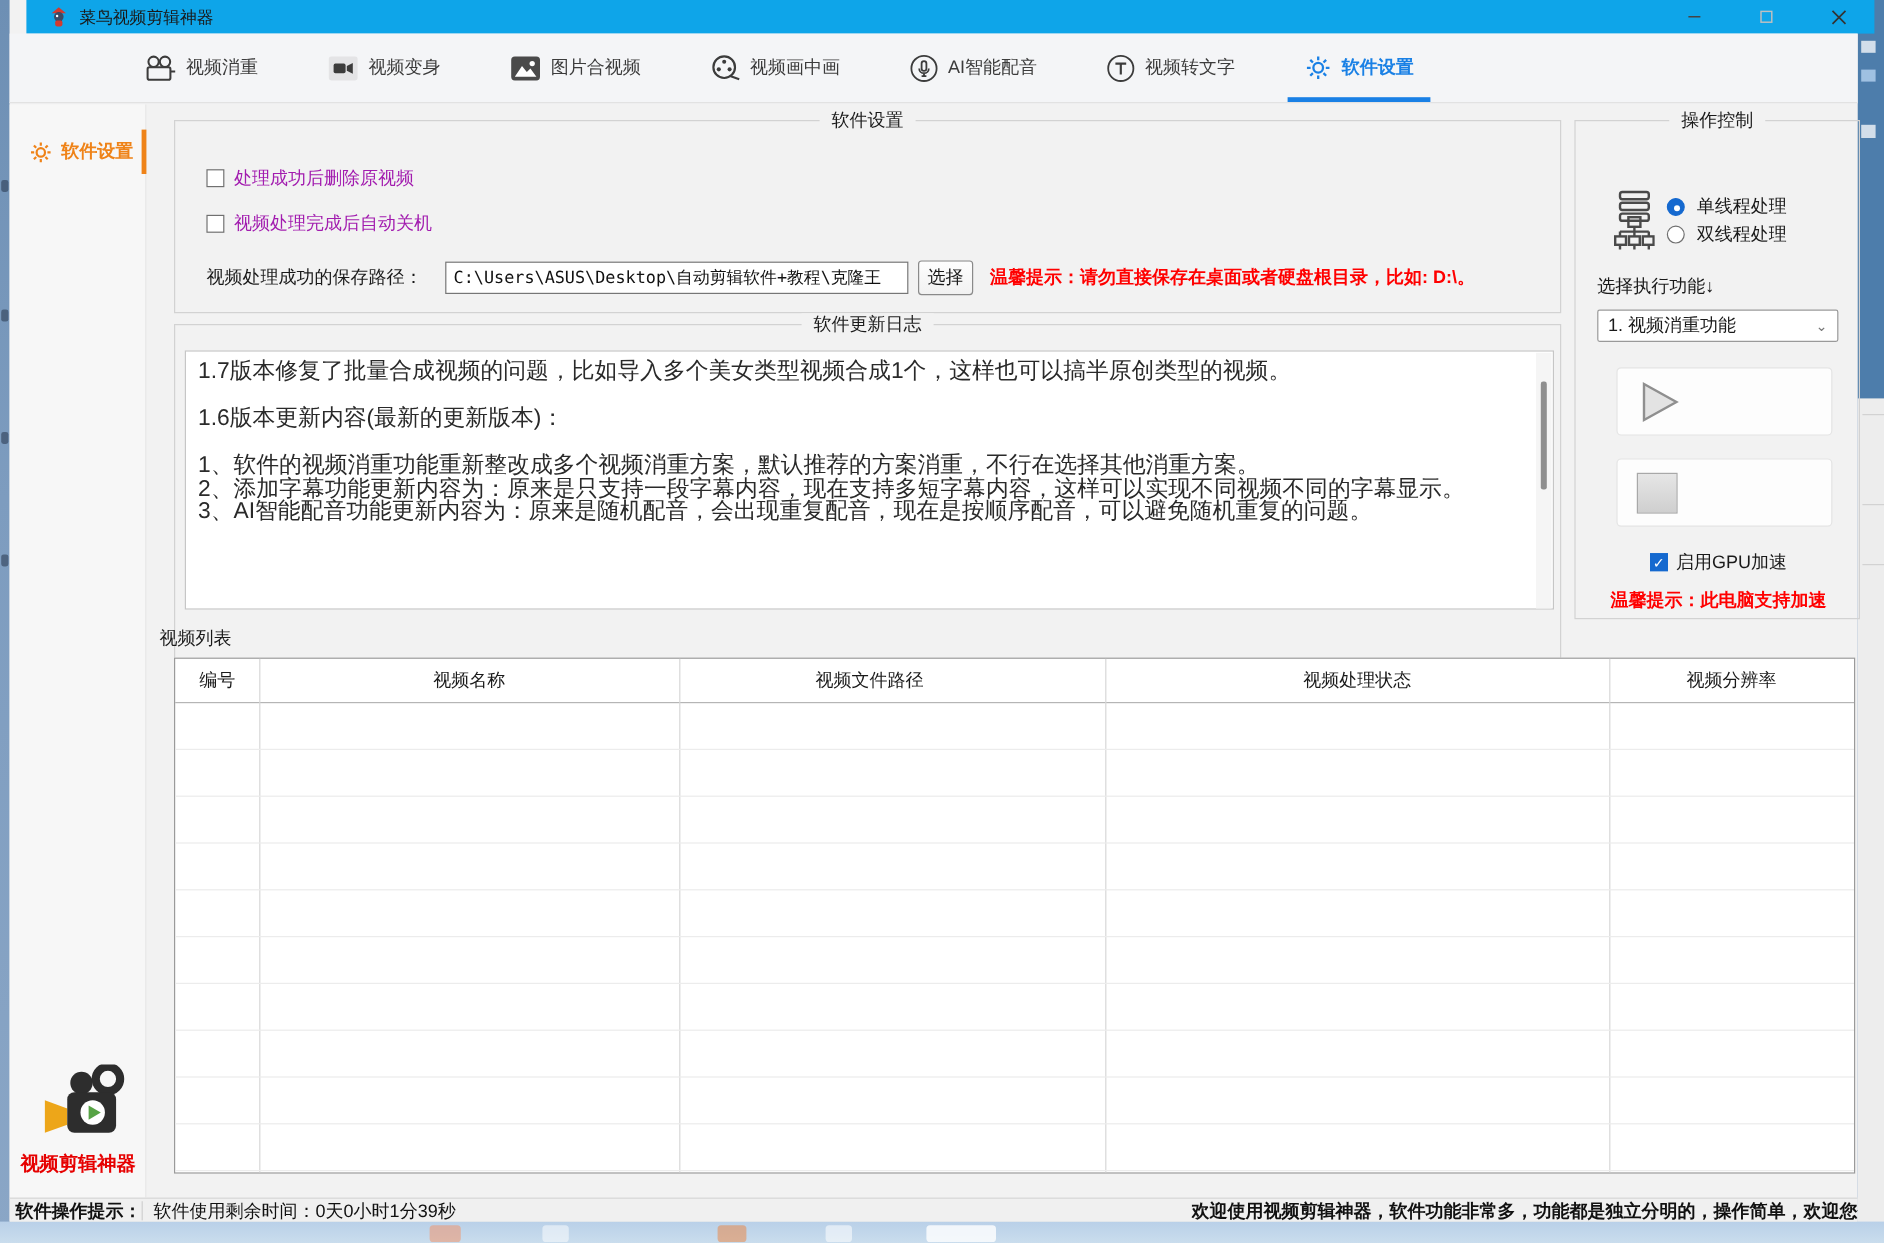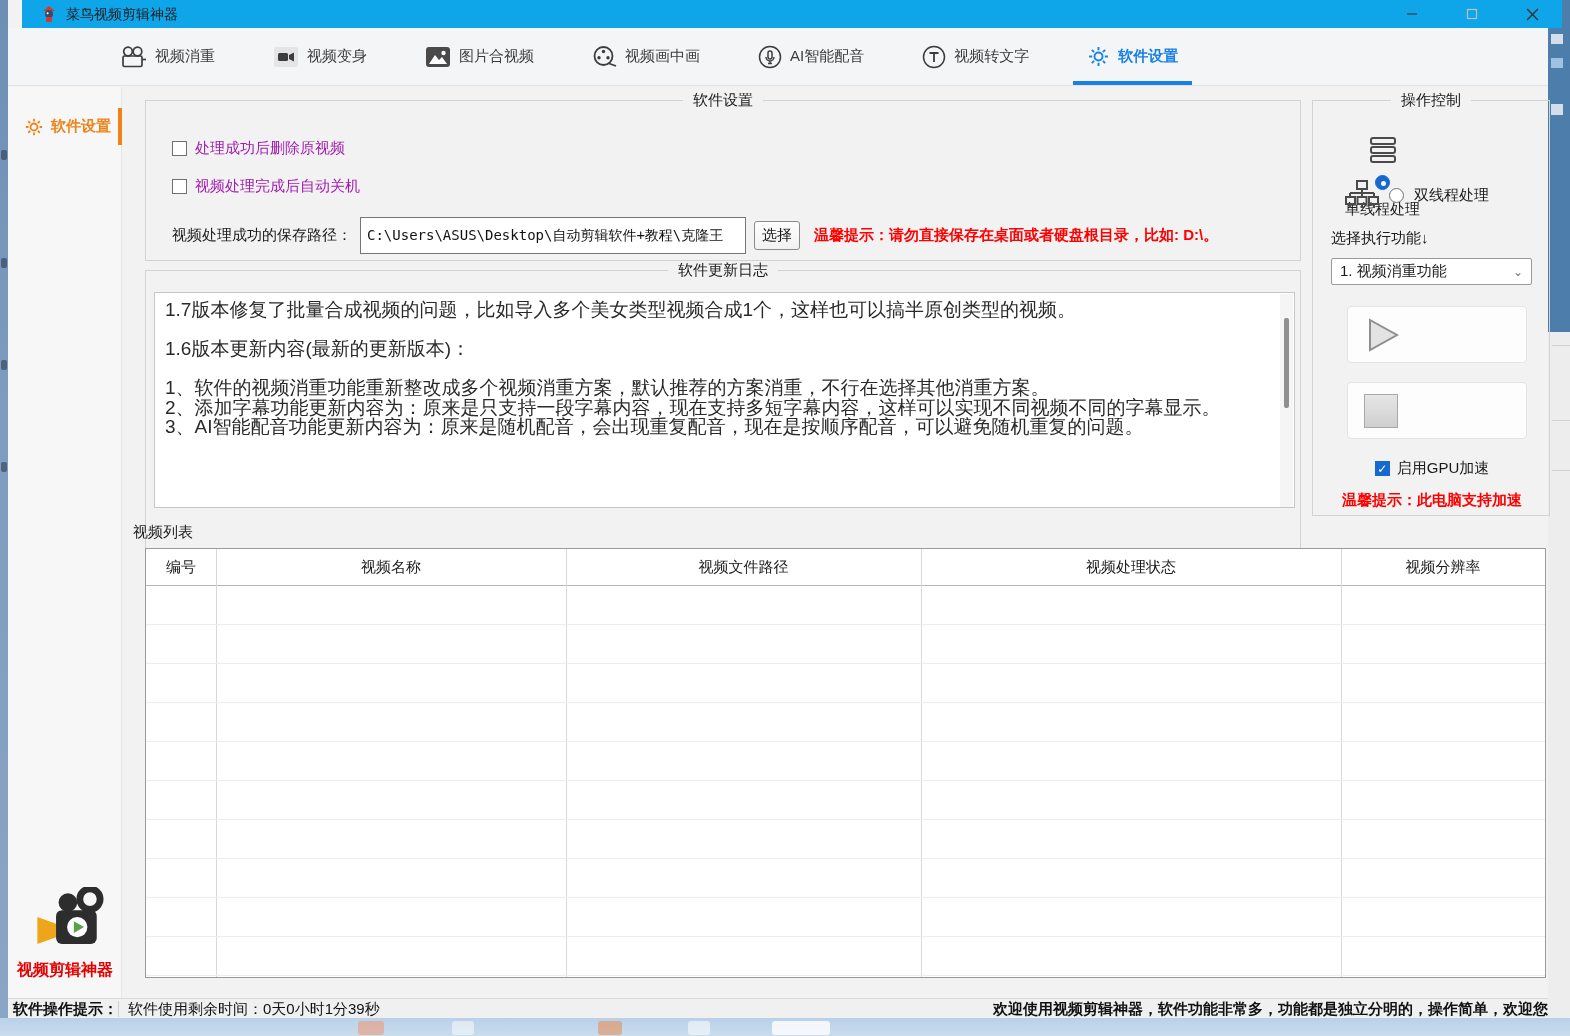--- a/index.html
+++ b/index.html
@@ -44,21 +44,21 @@
 
   
   .groupbox { position:absolute; border:1px solid #d2d2d2; }
   .gb-title { position:absolute; top:-10px; left:50%; transform:translateX(-50%); background:#f2f2f2; padding:0 10px;
     font-size:15px; color:#1a1a1a; white-space:nowrap; }
 
   .gb-settings { left:137px; top:100px; width:1156px; height:161px; }
   .cb-row { position:absolute; left:26px; display:flex; align-items:center; gap:8px; font-size:15px; color:#a21caf; }
   .checkbox { width:15px; height:15px; background:#fff; border:1px solid #707070; display:inline-block; }
   .path-row { position:absolute; left:26px; top:116px; display:flex; align-items:center; font-size:15px; color:#1a1a1a; }
-  .path-input { width:386px; height:37px; border:1px solid #767676; background:#fff; margin-left:8px; padding:0 6px;
+  .path-input { width:386px; height:27px; border:1px solid #767676; background:#fff; margin-left:19px; padding:0 6px;
     font-family:"DejaVu Sans Mono","Liberation Mono",monospace; font-size:14px; color:#111; display:flex; align-items:center;
     white-space:nowrap; overflow:hidden; }
   .choose-btn { margin-left:8px; width:46px; height:29px; background:linear-gradient(#fefefe,#f1f1f1); border:1px solid #8a8a8a;
     border-radius:3px; font-size:15px; color:#1a1a1a; display:flex; align-items:center; justify-content:center; }
   .path-warning { margin-left:14px; color:#f00; font-size:15px; font-weight:bold; white-space:nowrap; }
 
   .gb-changelog { left:137px; top:270px; width:1156px; height:294px; }
   .changelog-area { position:absolute; left:8px; top:21px; width:1141px; height:216px; background:#fff; border:1px solid #c6c6c6;
     padding:7px 22px 0 10px; overflow:hidden; }
   .cl-line { font-size:19px; line-height:19.5px; min-height:19.5px; color:#2a2a2a; white-space:nowrap; }
@@ -287,21 +287,21 @@
       <div class="cl-line"></div>
       <div class="cl-scrollbar">
         <div class="cl-thumb"></div>
       </div>
     </div>
   </div>
 
   <div class="groupbox gb-controls">
     <span class="gb-title">操作控制</span>
 
-    <div class="thread-row" style="left:32px; top:34px;flex-direction:column;">
+    <div class="thread-row" style="left:32px; top:56px;">
       <span>
         <svg width="34" height="30" viewBox="0 0 34 30" fill="none" stroke="#4a4a4a" stroke-width="2">
           <rect x="5" y="3" width="24" height="6" rx="2"></rect>
           <rect x="5" y="12" width="24" height="6" rx="2"></rect>
           <rect x="5" y="21" width="24" height="6" rx="2"></rect>
         </svg>
       </span>
       <span class="radio checked"></span>
       <span class="thread-label">单线程处理</span>
     </div>
@@ -341,21 +341,21 @@
       <span>启用GPU加速</span>
     </div>
     <div class="gpu-tip">温馨提示：此电脑支持加速</div>
   </div>
 
   <div class="list-label">视频列表</div>
   <div class="video-table">
     <div class="vt-header">
       <span class="vt-h" style="left:0; width:70px">编号</span>
       <span class="vt-h" style="left:70px; width:350px">视频名称</span>
-      <span class="vt-h" style="left:420px; width:355px">视频文件路径</span>
+      <span class="vt-h" style="left:401px; width:355px">视频文件路径</span>
       <span class="vt-h" style="left:775px; width:420px">视频处理状态</span>
       <span class="vt-h" style="left:1195px; width:204px">视频分辨率</span>
     </div>
     <span class="vt-col-line" style="left:70px"></span>
     <span class="vt-col-line" style="left:420px"></span>
     <span class="vt-col-line" style="left:775px"></span>
     <span class="vt-col-line" style="left:1195px"></span>
     <div class="vt-row" style="top:37px"></div>
     <div class="vt-row" style="top:76px"></div>
     <div class="vt-row" style="top:115px"></div>

